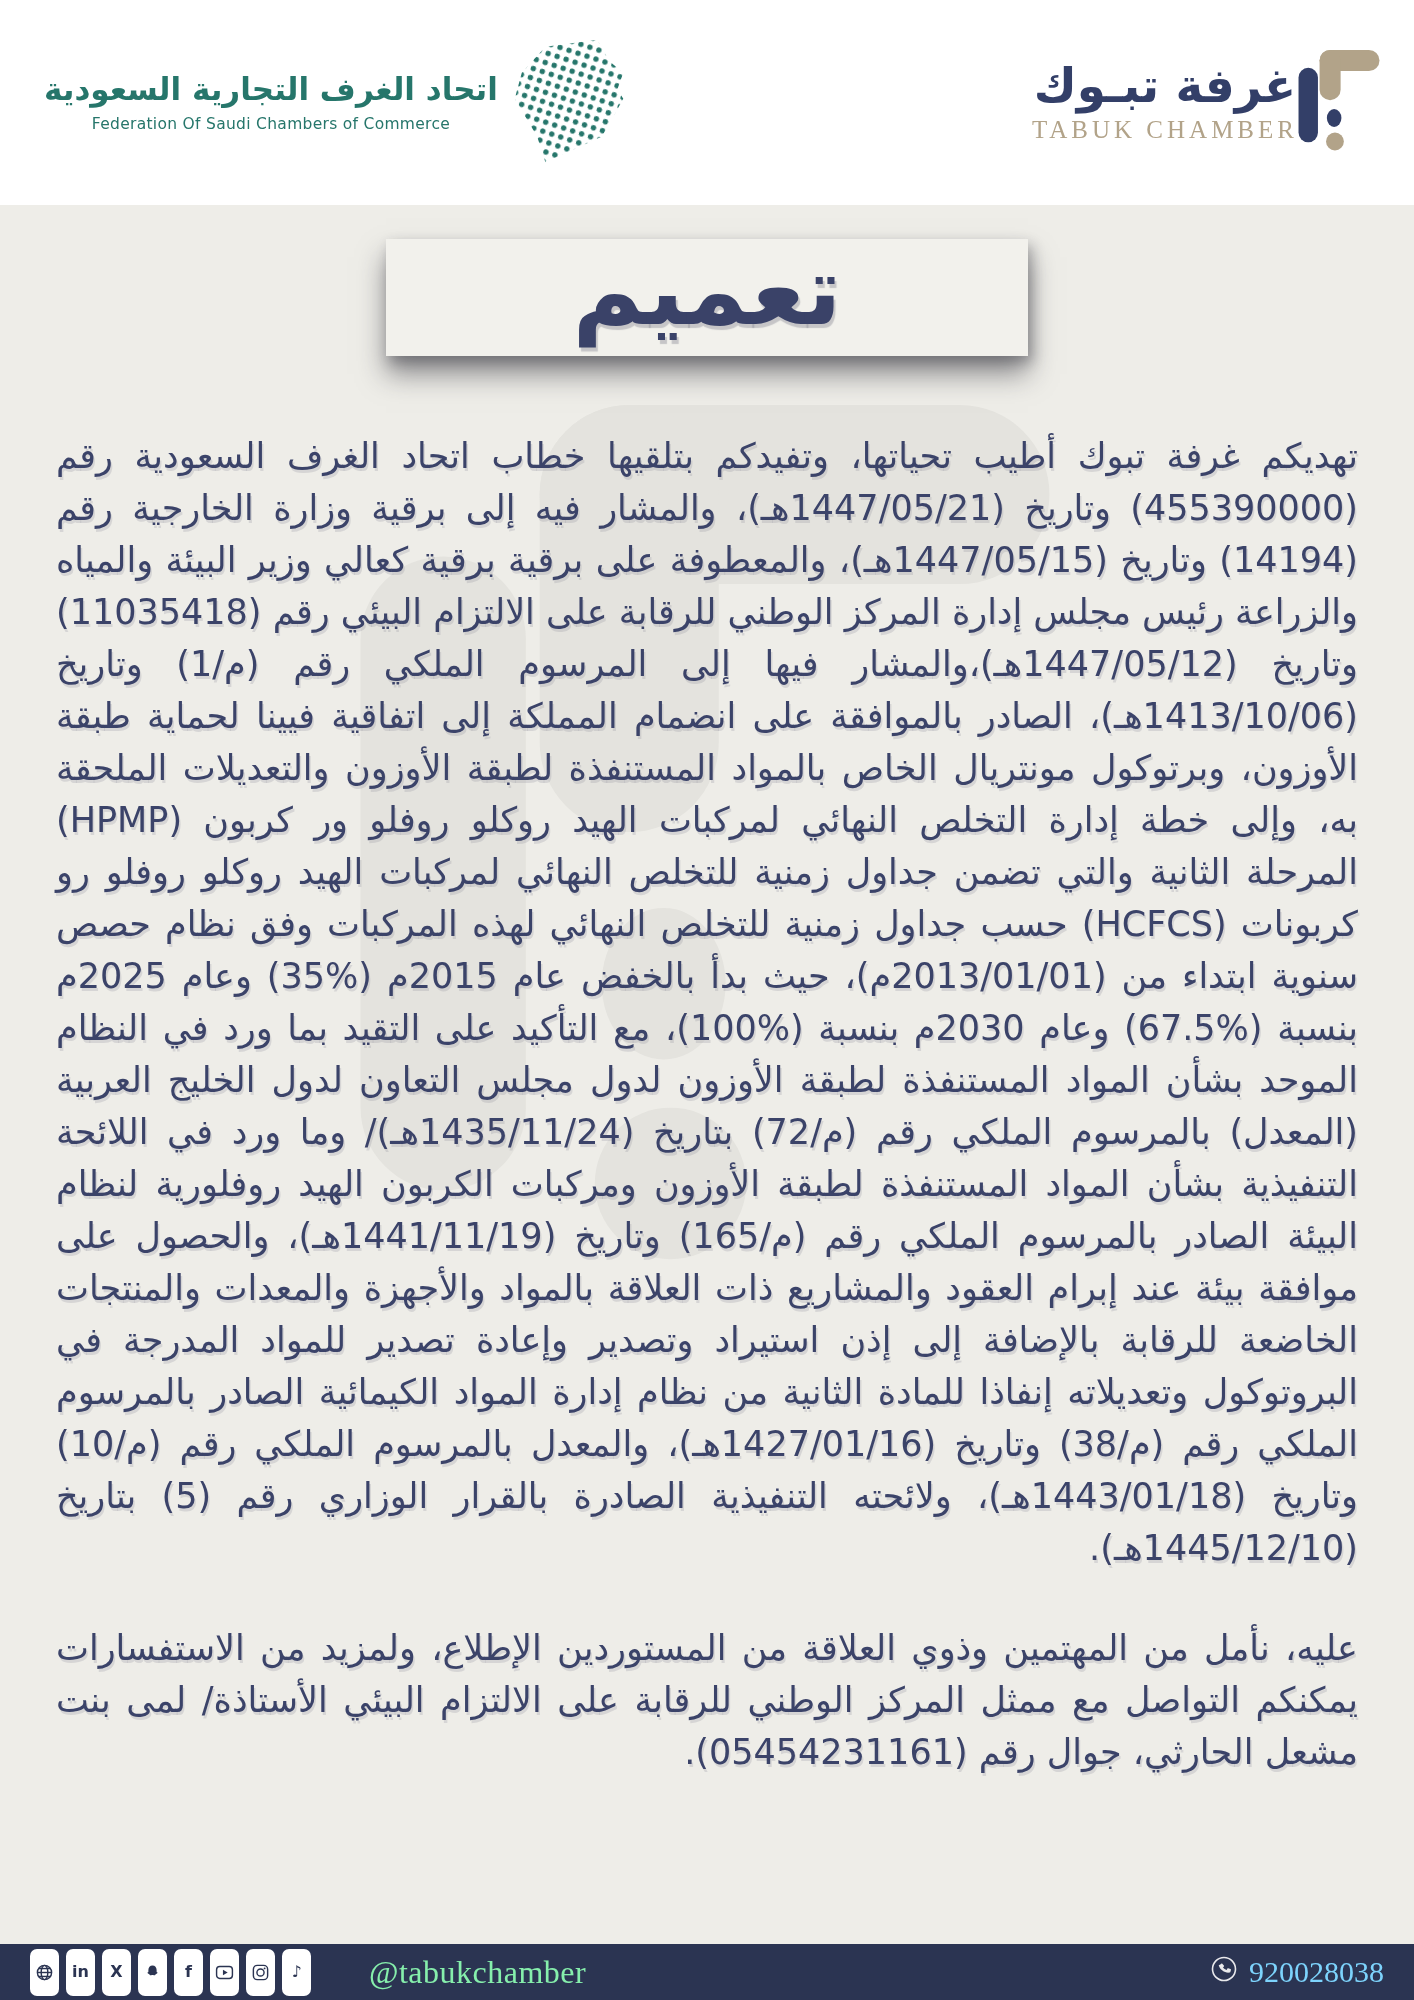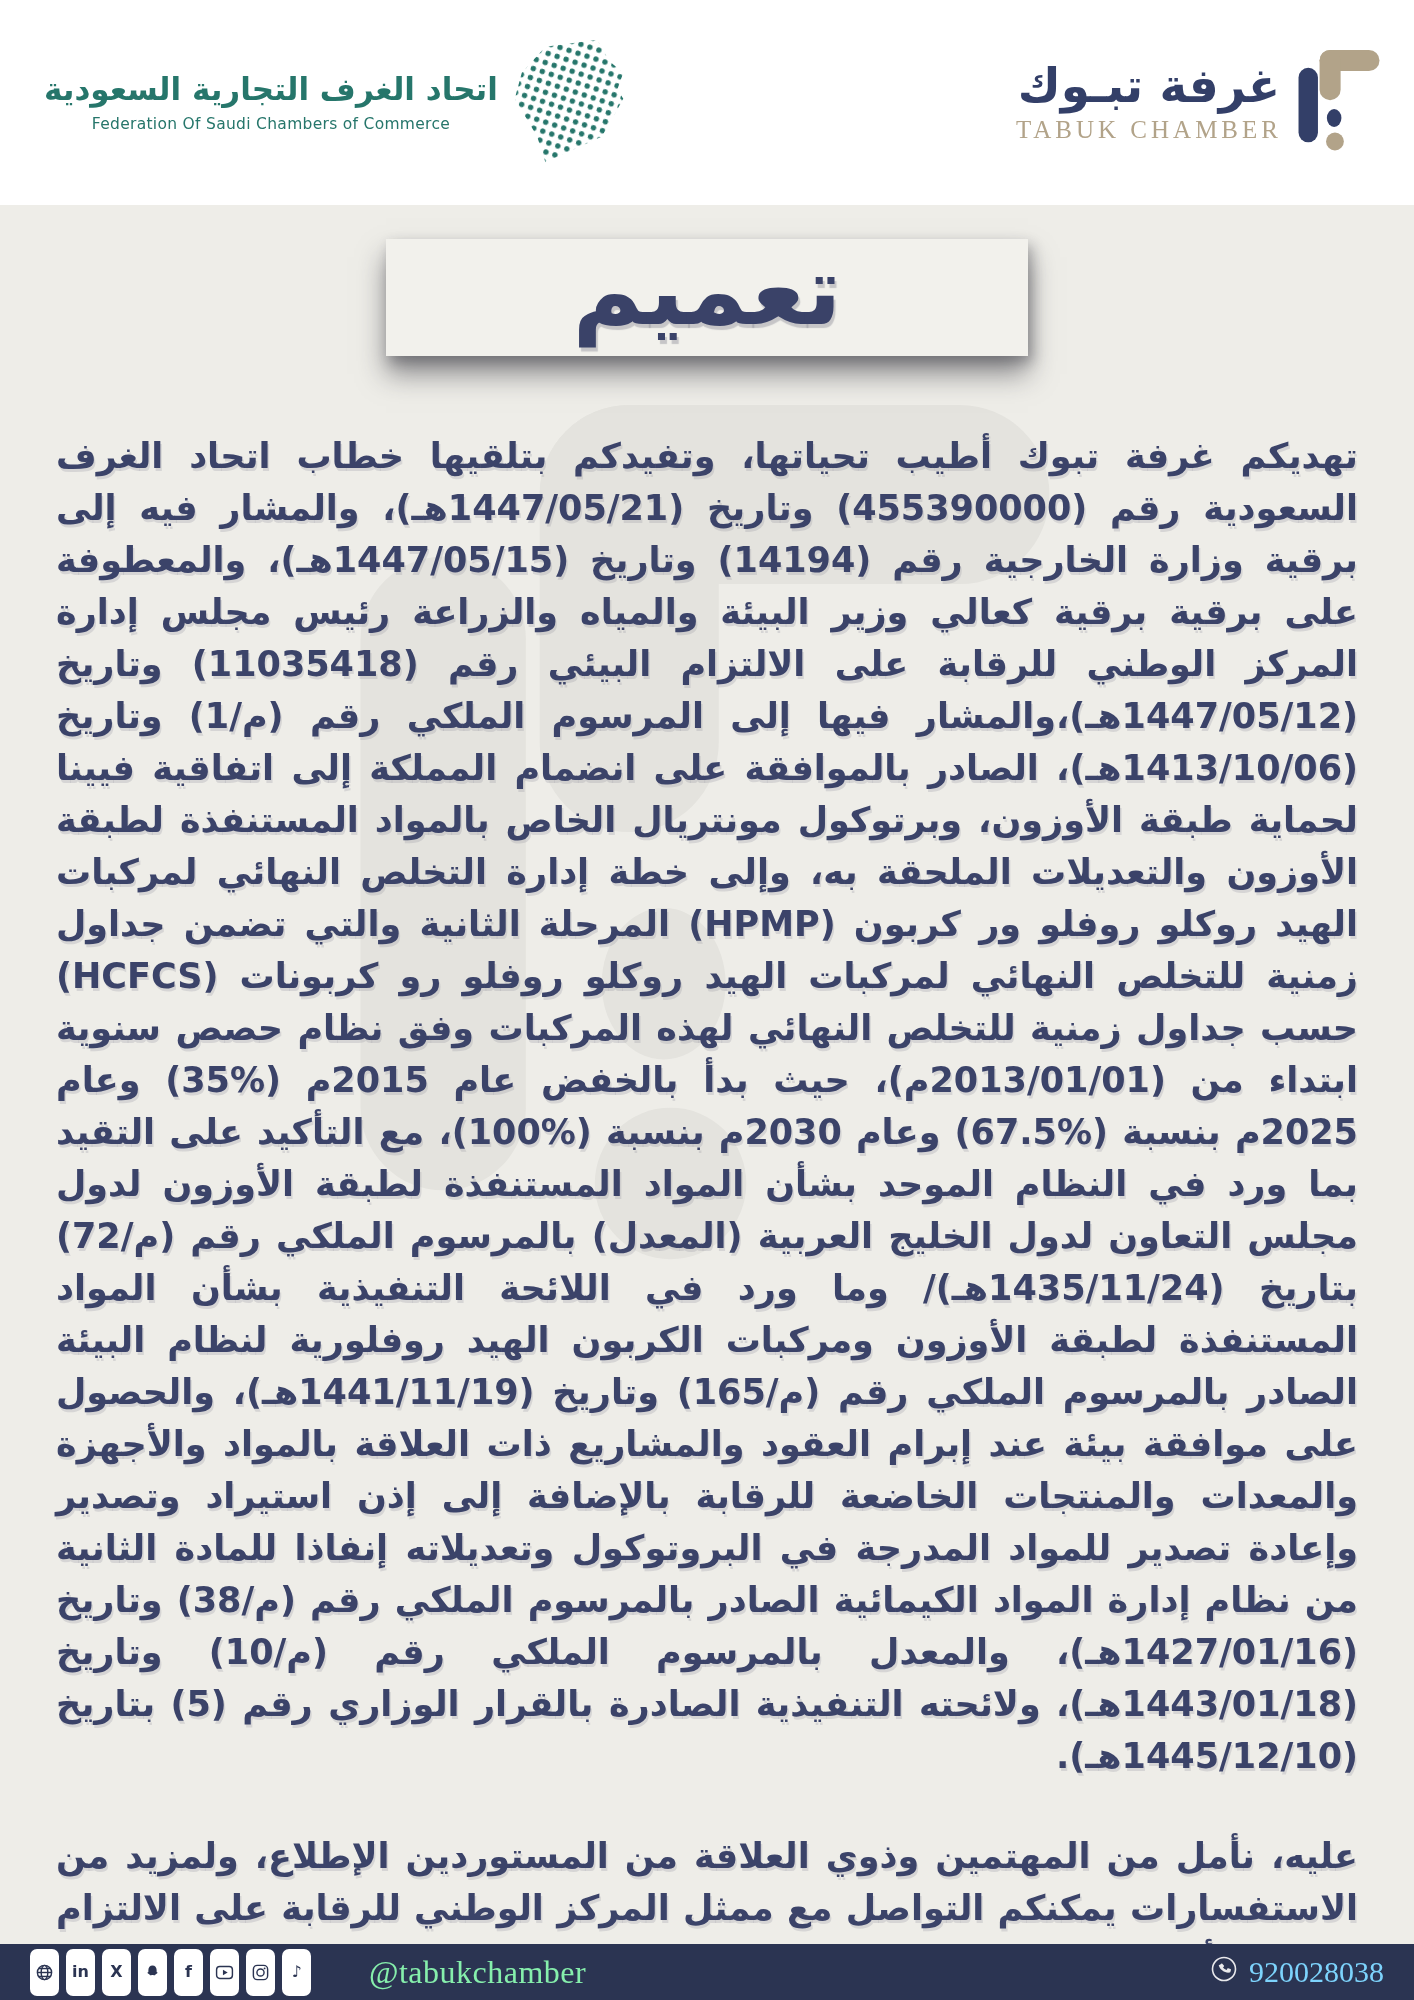--- a/index.html
+++ b/index.html
@@ -13,21 +13,21 @@
   
   .header {
     height:205px; background:#ffffff;
     display:flex; justify-content:space-between; align-items:center;
     padding:0 34px;
   }
   .fed-logo { display:flex; align-items:center; gap:12px; margin-left:10px; }
   .fed-text { text-align:center; direction:rtl; }
   .fed-ar { color:#26766b; font-size:31px; font-weight:bold; line-height:1.15; }
   .fed-en { color:#26766b; font-size:15.5px; margin-top:7px; letter-spacing:.3px; direction:ltr; }
-  .tabuk-logo { display:flex; align-items:center; gap:16px; }
+  .tabuk-logo { display:flex; align-items:center; }
   .tabuk-text { text-align:center; }
   .tabuk-ar { color:#333f68; font-size:47px; font-weight:bold; direction:rtl; line-height:1.05; }
   .tabuk-en { color:#b2a389; font-size:25px; letter-spacing:4px; margin-top:6px;font-family:Liberation Serif, serif; }
 
   
   .doc { position:relative; height:1795px; background:#eeede8; overflow:hidden; }
 
   .watermark { position:absolute; left:360px; top:200px; z-index:0; opacity:.55; }
   .watermark svg rect, .watermark svg ellipse, .watermark svg circle { fill:#dcdbd6; }
 
@@ -40,21 +40,21 @@
   }
   .title-text {
     font-size:96px; font-weight:bold; color:#3a4268; line-height:1;
     padding-bottom:14px; direction:rtl;
     text-shadow:2px 4px 1px rgba(125,125,140,.38);
   }
 
   .body-wrap { position:relative; z-index:1; padding:74px 56px 0; direction:rtl; }
   .para {
     margin:0; text-align:justify;
-    font-size:35px; font-weight:bold; color:#3b4369; line-height:52px;
+    font-size:35px; font-weight:normal; color:#3b4369; line-height:52px;
     text-shadow:1.5px 2.5px 0 rgba(145,145,158,.26);
   }
   .para-2 { margin-top:48px; }
 
   
   .footer {
     position:absolute; left:0; right:0; bottom:0; height:56px; z-index:2;
     background:#2b3452;
     display:flex; align-items:center; padding:0 30px;
   }

